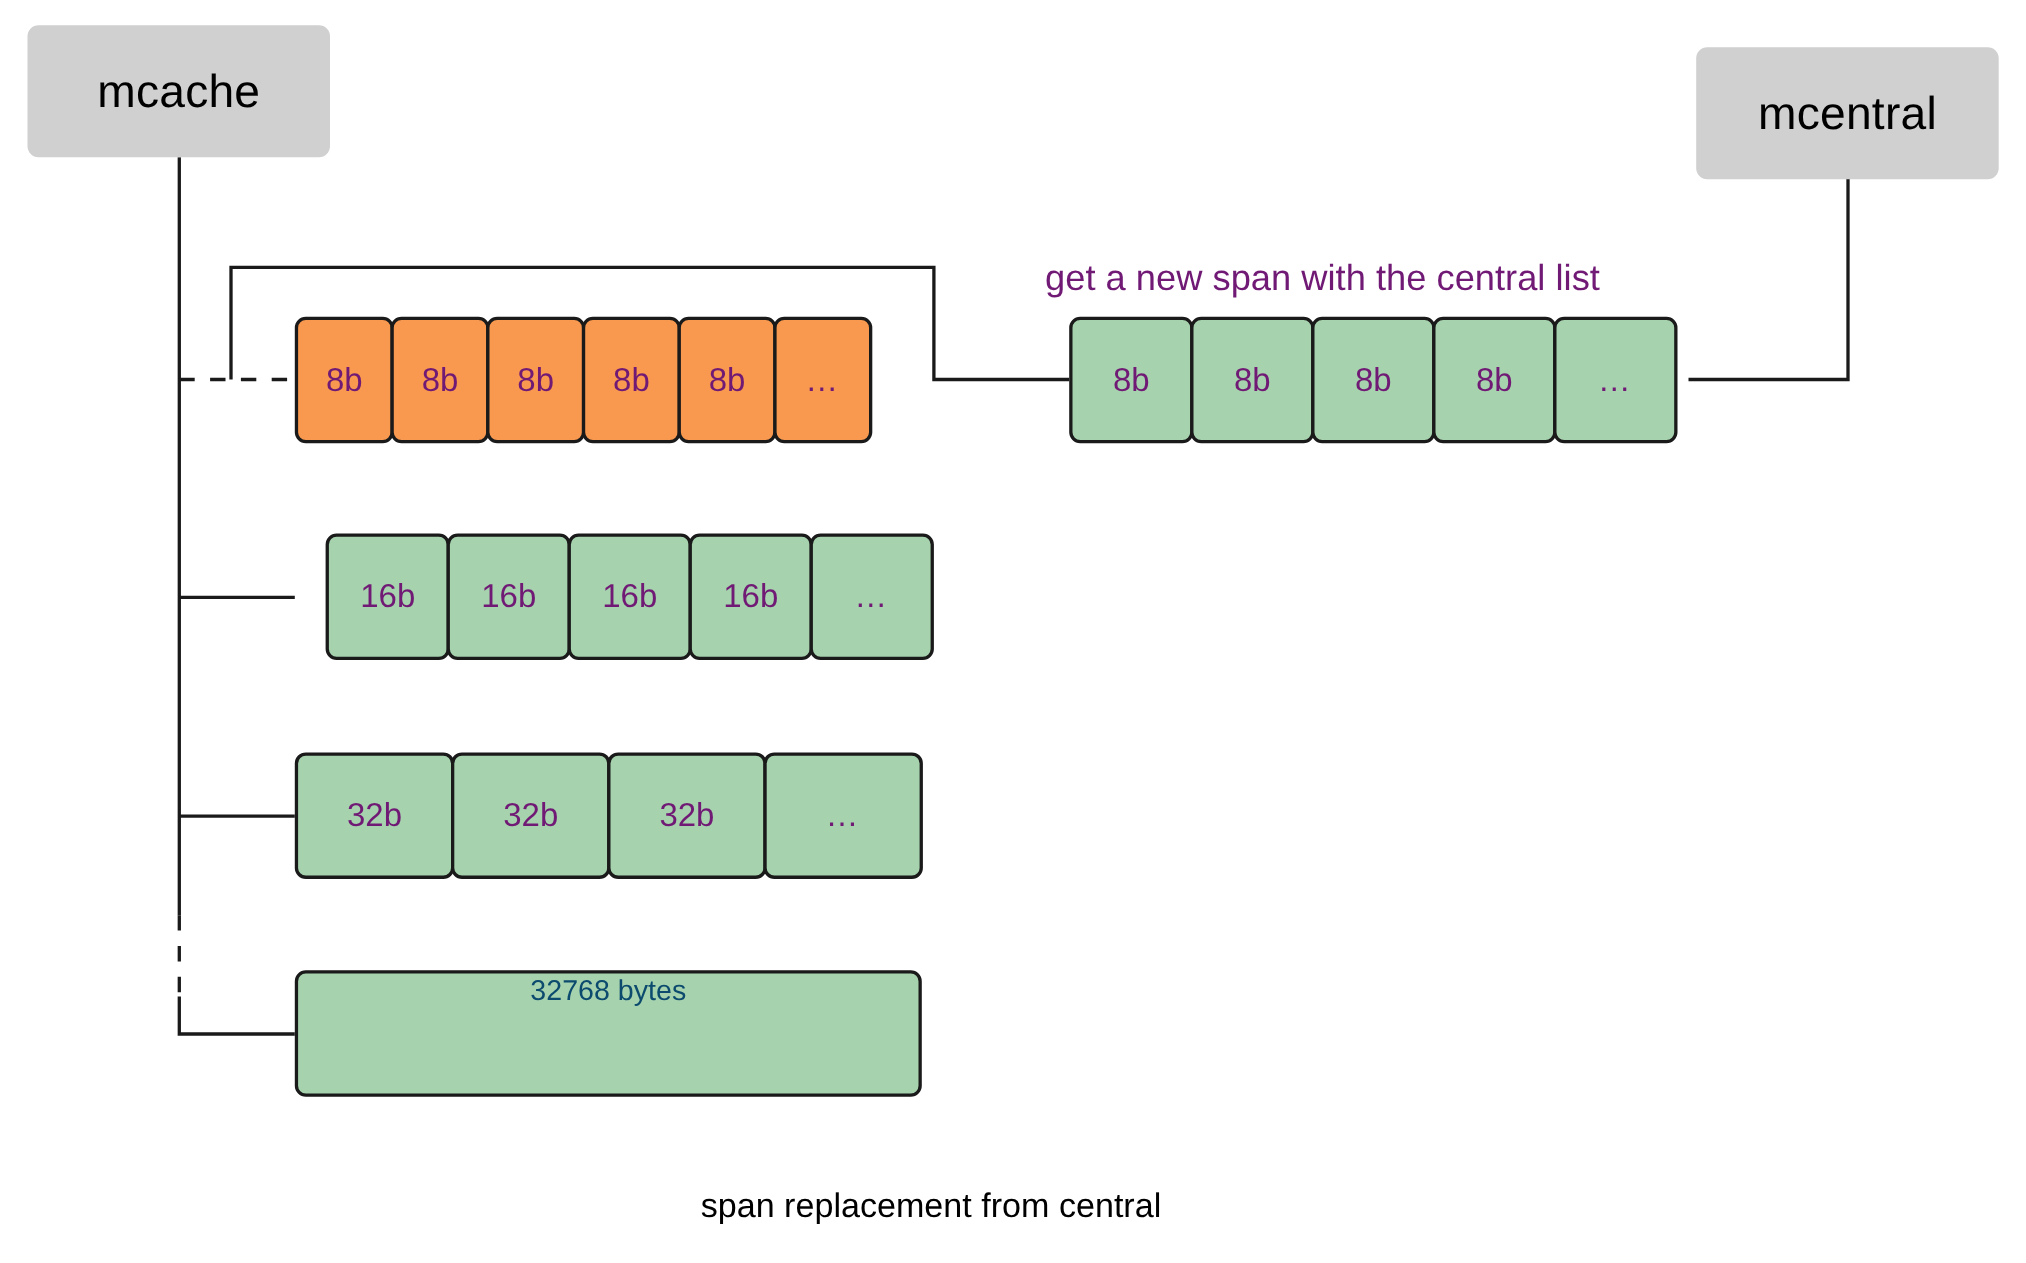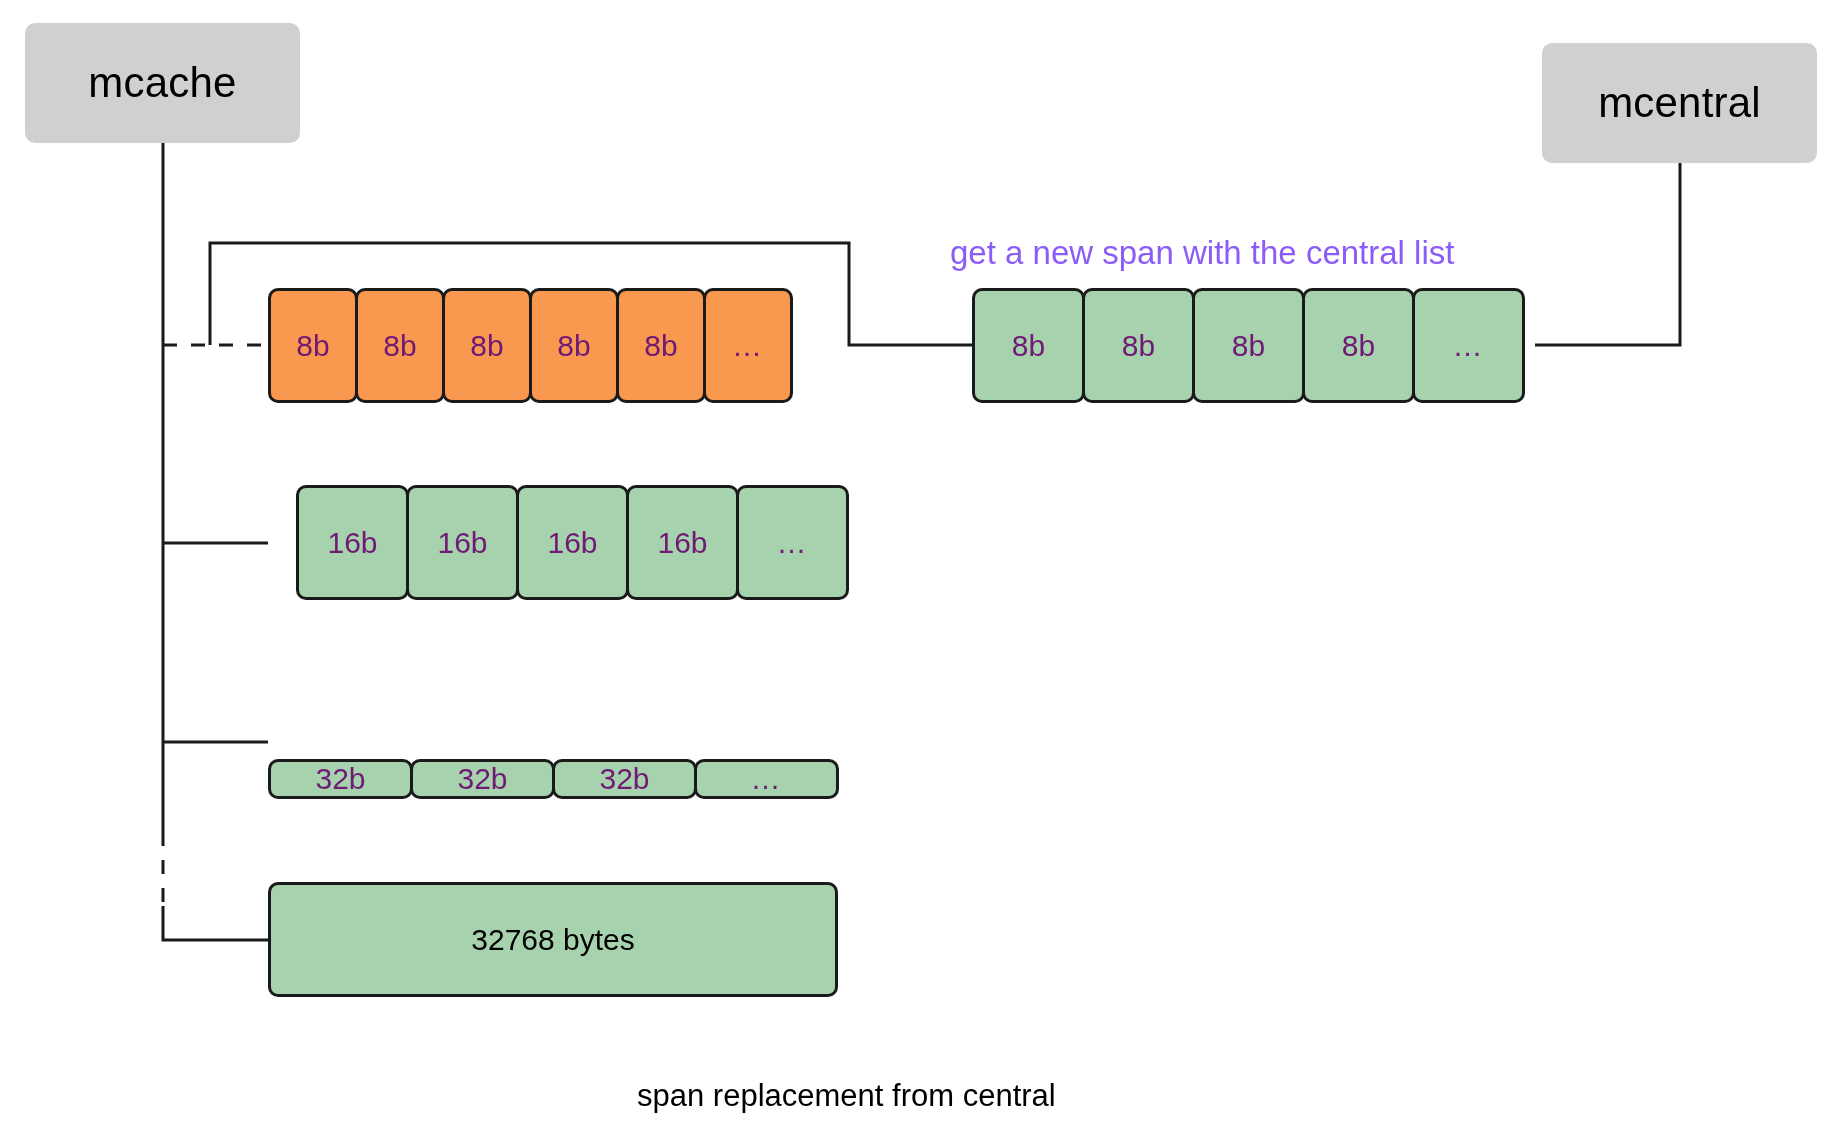--- a/index.html
+++ b/index.html
@@ -64,34 +64,33 @@
     position: relative;
   }
   .cell:last-child { margin-right: 0; }
   .cell.orange { background: #f9994f; }
   .cell.green  { background: #a6d3ae; }
   .cell.ellipsis { letter-spacing: 2px; }
 
   .wide-box {
     box-sizing: border-box;
     display: flex;
-    align-items: center;
     justify-content: center;
     border: 3px solid #1a1a1a;
     border-radius: 10px;
     background: #a6d3ae;
-    font-size: 30px;
-    color: #000000;
+    font-size: 26px;
+    color: #0c4a6e;
   }
 
   
   .label-text {
     position: absolute;
     font-size: 33px;
-    color: #8b5cf6;
+    color: #701a75;
     white-space: nowrap;
     line-height: 1;
   }
   .caption-text {
     position: absolute;
     font-size: 31px;
     color: #000;
     white-space: nowrap;
     line-height: 1;
   }
@@ -148,21 +147,21 @@
   <div class="label-text" style="left:950px; top:236px;">get a new span with the central list</div>
 
   <div class="span-row" style="left:268px; top:485px; height:115px;margin-left:28px;">
     <div class="cell green" style="width:113px;">16b</div>
     <div class="cell green" style="width:113px;">16b</div>
     <div class="cell green" style="width:113px;">16b</div>
     <div class="cell green" style="width:113px;">16b</div>
     <div class="cell green ellipsis" style="width:113px;">…</div>
   </div>
 
-  <div class="span-row" style="left:268px; top:684px; height:115px;align-items:flex-end;">
+  <div class="span-row" style="left:268px; top:684px; height:115px;">
     <div class="cell green" style="width:145px;">32b</div>
     <div class="cell green" style="width:145px;">32b</div>
     <div class="cell green" style="width:145px;">32b</div>
     <div class="cell green ellipsis" style="width:145px;">…</div>
   </div>
 
   <div class="wide-box" style="position:absolute; left:268px; top:882px; width:570px; height:115px;">
     <span>32768 bytes</span>
   </div>
 

